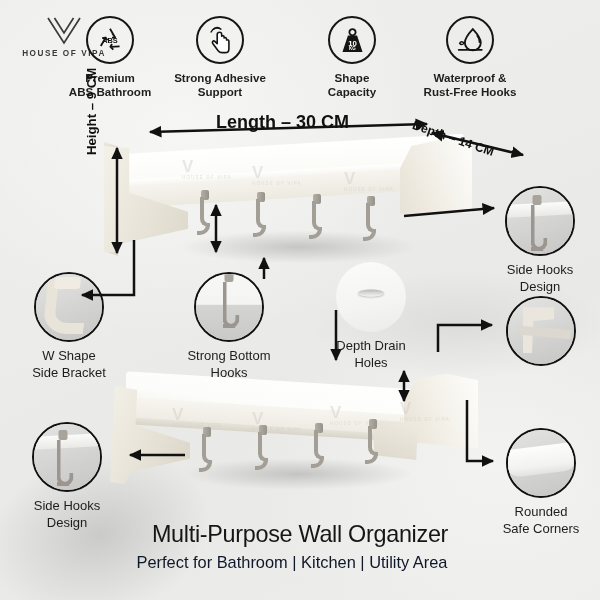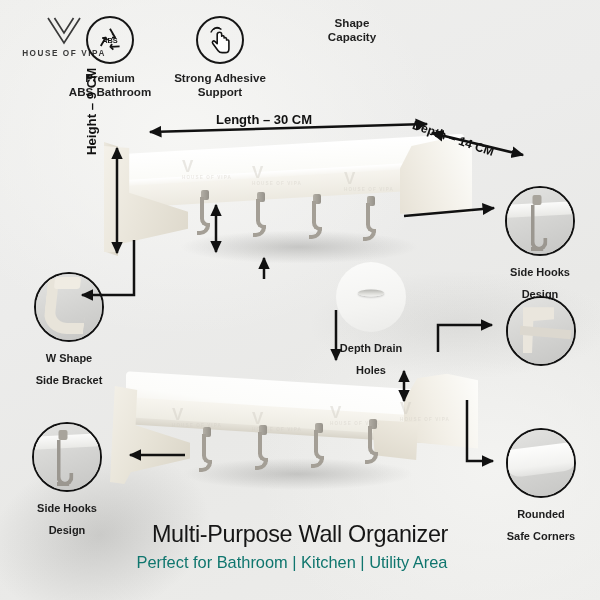--- a/index.html
+++ b/index.html
@@ -52,37 +52,37 @@
     font-size:11.6px; line-height:13.6px; font-weight:600; color:#1f1f1f;
     white-space:pre-line;
   }
   #feat-0 { left:58px;  top:16px;text-align:center; }
   #feat-1 { left:168px; top:16px; }
   #feat-2 { left:300px; top:16px; }
   #feat-3 { left:418px; top:16px; }
 
   
   .dim-label { position:absolute; font-weight:700; color:#111; white-space:nowrap; }
-  #dim-length { left:216px; top:112px; font-size:13px; }
+  #dim-length { left:216px; top:112px; font-size:18px; }
   #dim-depth  { left:415px; top:118px; font-size:12.4px; transform:rotate(19deg); transform-origin:left top; }
   #dim-height {
     left:84px; top:155px; font-size:13.2px;
     transform:rotate(-90deg); transform-origin:left top;
   }
 
   
   .callout { position:absolute; width:118px; text-align:center; }
   .callout .lens {
     width:70px; height:70px; border-radius:50%;
     margin:0 auto 5px; overflow:hidden; position:relative;
     border:2.2px solid #111;
   }
   .callout.no-ring .lens { border:none; }
   .callout .ctext {
-    font-size:11px; line-height:22px; font-weight:700; color:#1d1d1d;
+    font-size:13px; line-height:17px; font-weight:400; color:#1d1d1d;
     white-space:pre-line;
   }
   #co-side-top   { left:484px; top:186px; width:112px; }
   #co-wshape     { left:10px;  top:272px; }
   #co-bottomhook { left:170px; top:272px; }
   #co-drain      { left:312px; top:262px; }
   #co-bracket    { left:486px; top:296px; width:110px; }
   #co-side-bot   { left:8px;   top:422px; }
   #co-rounded    { left:486px; top:428px; width:110px;text-align:center; }
 
@@ -231,21 +231,21 @@
   
   #arrows { position:absolute; inset:0; pointer-events:none; }
 
   
   #title-main {
     position:absolute; left:0; right:0; top:521px; text-align:center;
     font-size:23.4px; font-weight:400; letter-spacing:-.3px; color:#161616;
   }
   #title-sub {
     position:absolute; left:0; right:16px; top:553px; text-align:center;
-    font-size:16.4px; font-weight:400; color:#0f766e;
+    font-size:16.4px; font-weight:400; color:#0f172a;
   }
 </style>
 </head>
 <body>
 
 <div id="stage">
 
   <div class="bg-base"></div>
   <div class="bg-shadow-tl"></div>
   <div class="bg-shadow-mid"></div>
@@ -279,24 +279,44 @@
         <path d="M9 5.5 C10.5 3.5 13.5 3.2 15.5 4.6" fill="none" stroke="#141414" stroke-width="1.5" stroke-linecap="round"></path>
         <path d="M6.5 8.5 C8 4.5 13 3 17 5.5" fill="none" stroke="#141414" stroke-width="1.5" stroke-linecap="round"></path>
         <path d="M13 11 L13 21 L10.5 18.5 C9 17.2 7 19 8.3 20.8 L14 28.5 C15 29.8 16.5 30.5 18.3 30.5 L21.5 30.5 C24 30.5 25.5 29 25.5 26.5 L25.5 18.5 C25.5 17 24 16.4 23 17 L23 16 C23 14.6 21.4 14 20.4 14.8 L20.4 14 C20.4 12.6 18.8 12 17.8 12.9 L17.8 11 C17.8 9.4 16.4 8.6 15.3 8.8 C14 9 13 9.8 13 11 Z" fill="#ffffff" stroke="#141414" stroke-width="1.7" stroke-linejoin="round"></path>
       </svg>
     </div>
     <div class="label">Strong Adhesive
 Support</div>
   </div>
 
   <div class="feat" id="feat-2">
+    <div class="circle">
+      <svg width="31" height="31" viewBox="0 0 34 34">
+        <path d="M17 4.5 a3.4 3.4 0 1 1 0 6.8 a3.4 3.4 0 1 1 0 -6.8 Z" fill="none" stroke="#141414" stroke-width="2"></path>
+        <path d="M12 11.5 L22 11.5 L28 29.5 L6 29.5 Z" fill="#141414"></path>
+        <text x="17" y="22.6" text-anchor="middle" font-family="Liberation Sans, sans-serif" font-size="8.6" font-weight="700" fill="#ffffff">10</text>
+        <text x="17" y="27.8" text-anchor="middle" font-family="Liberation Sans, sans-serif" font-size="5" font-weight="700" fill="#ffffff">KG</text>
+      </svg>
+    </div>
     <div class="label">Shape
 Capacity</div>
   </div>
 
+  <div class="feat" id="feat-3">
+    <div class="circle">
+      <svg width="32" height="30" viewBox="0 0 34 32">
+        <path d="M20 4.5 C20 4.5 28.5 13.5 28.5 19 C28.5 23.7 24.7 27 20 27 C15.3 27 11.5 23.7 11.5 19 C11.5 13.5 20 4.5 20 4.5 Z" fill="none" stroke="#141414" stroke-width="2"></path>
+        <path d="M24.6 11.5 C26.8 14.2 27.2 16.6 27 18.4" fill="none" stroke="#141414" stroke-width="1.5" stroke-linecap="round"></path>
+        <path d="M6 19.5 C6.8 17.4 9.6 17.2 10.5 19.6 C9.2 21.2 7 21.2 6 19.5 Z" fill="none" stroke="#141414" stroke-width="1.6"></path>
+        <path d="M5 26.5 L29.5 26.5" stroke="#141414" stroke-width="2" stroke-linecap="round"></path>
+      </svg>
+    </div>
+    <div class="label">Waterproof &amp;
+Rust-Free Hooks</div>
+  </div>
 
   <div class="shelf" id="shelf-top">
     <div class="sh-shadow" style="left:30px; top:84px; width:330px; height:46px;"></div>
     <div class="t-back"></div>
     <div class="t-lip"></div>
     <div class="t-front"></div>
     <div class="t-wall-l"></div>
     <div class="t-bracket-l"></div>
     <div class="t-bracket-r"></div>
 
@@ -403,20 +423,30 @@
     <div class="lens">
       <div class="lens-inner">
         <div class="wall-plain"></div>
         <div class="wcurve"></div>
       </div>
     </div>
     <div class="ctext">W Shape
 Side Bracket</div>
   </div>
 
+  <div class="callout" id="co-bottomhook">
+    <div class="lens">
+      <div class="lens-inner">
+        <div class="wall-split"></div>
+        <div class="hookJ" style="left:50%; top:12%;"></div>
+      </div>
+    </div>
+    <div class="ctext">Strong Bottom
+Hooks</div>
+  </div>
 
   <div class="callout no-ring" id="co-drain">
     <div class="lens">
       <div class="lens-inner">
         <div class="drain-bg"></div>
         <div class="drain-slot"></div>
       </div>
     </div>
     <div class="ctext">Depth Drain
 Holes</div>

